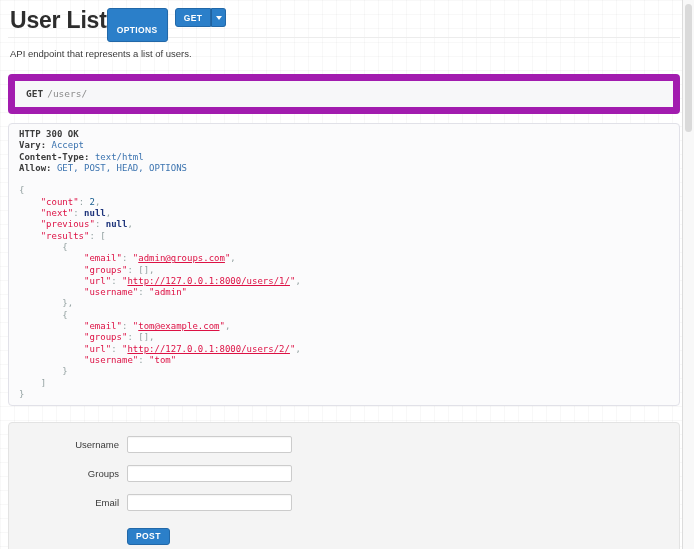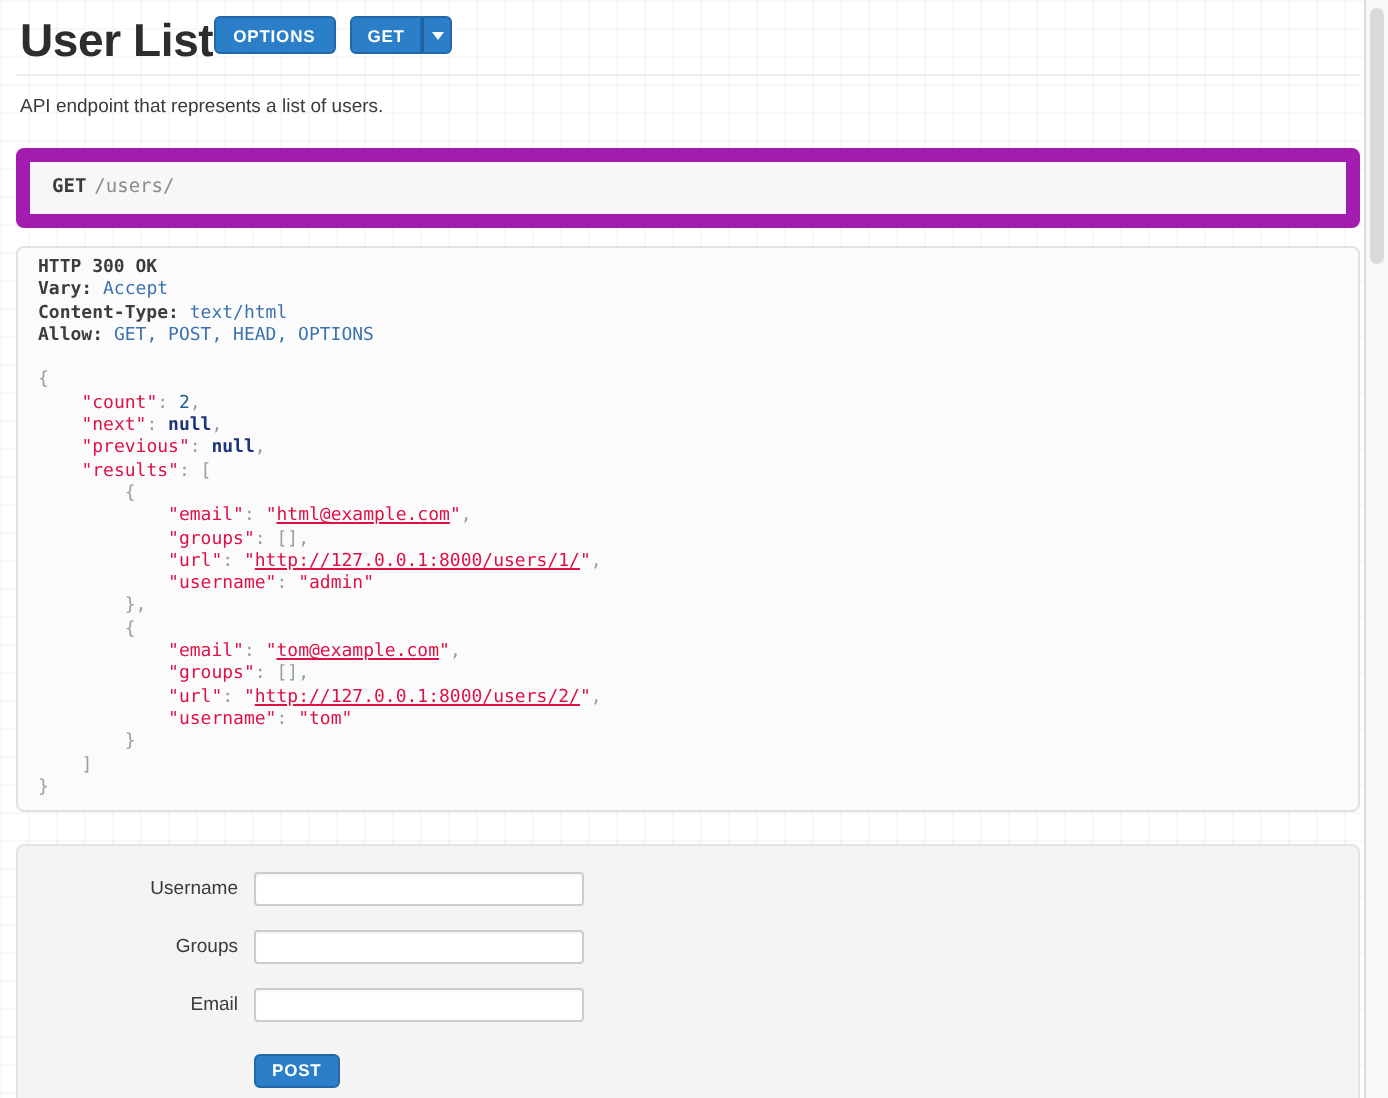--- a/index.html
+++ b/index.html
@@ -19,21 +19,21 @@
 
   
   header { display:flex; justify-content:flex-start; align-items:flex-start;
            padding:7px 2px 0 2px; height:38px; border-bottom:1px solid #ececec; }
   h1 { font-size:23px; line-height:26px; font-weight:bold; color:#2d2d2d; letter-spacing:-0.2px; }
   .toolbar { display:flex; gap:7px; margin-top:1px; }
   .btn {
     background:#2b7fc9; border:1px solid #2268a8; color:#fff;
     font-family:"Liberation Sans", sans-serif;
     font-size:8.5px; font-weight:bold; letter-spacing:0.4px;
-    height:19px; padding:4px 9px; border-radius:3px; cursor:pointer;
+    height:19px; padding:16px 9px; border-radius:3px; cursor:pointer;
   }
   .btn-group { display:flex; }
   .btn-get { border-radius:3px 0 0 3px; padding:0 8px; }
   .btn-caret { border-radius:0 3px 3px 0; border-left:1px solid #1f629f; width:15px; padding:0; }
   .caret { display:inline-block; width:0; height:0; vertical-align:middle;
            border-left:3.5px solid transparent; border-right:3.5px solid transparent;
            border-top:4px solid #ffffff; }
 
   
   .desc { margin:10px 2px 0 2px; font-size:9.5px; line-height:11px; color:#3a3a3a; }
@@ -111,21 +111,21 @@
 <span class="hdr-name">Vary:</span> <span class="hdr-val">Accept</span>
 <span class="hdr-name">Content-Type:</span> <span class="hdr-val">text/html</span>
 <span class="hdr-name">Allow:</span> <span class="hdr-val">GET, POST, HEAD, OPTIONS</span>
 
 <span class="pun">{</span>
 <span class="pln">    </span><span class="str">"count"</span><span class="pun">: </span><span class="num">2</span><span class="pun">,</span>
 <span class="pln">    </span><span class="str">"next"</span><span class="pun">: </span><span class="kwd">null</span><span class="pun">,</span>
 <span class="pln">    </span><span class="str">"previous"</span><span class="pun">: </span><span class="kwd">null</span><span class="pun">,</span>
 <span class="pln">    </span><span class="str">"results"</span><span class="pun">: [</span>
 <span class="pln">        </span><span class="pun">{</span>
-<span class="pln">            </span><span class="str">"email"</span><span class="pun">: </span><span class="str">"</span><a class="lnk" href="#">html@example.com</a><span class="str">"</span><span class="pun">,</span>
+<span class="pln">            </span><span class="str">"email"</span><span class="pun">: </span><span class="str">"</span><a class="lnk" href="#">admin@groups.com</a><span class="str">"</span><span class="pun">,</span>
 <span class="pln">            </span><span class="str">"groups"</span><span class="pun">: [],</span>
 <span class="pln">            </span><span class="str">"url"</span><span class="pun">: </span><span class="str">"</span><a class="lnk" href="#">http://127.0.0.1:8000/users/1/</a><span class="str">"</span><span class="pun">,</span>
 <span class="pln">            </span><span class="str">"username"</span><span class="pun">: </span><span class="str">"admin"</span>
 <span class="pln">        </span><span class="pun">},</span>
 <span class="pln">        </span><span class="pun">{</span>
 <span class="pln">            </span><span class="str">"email"</span><span class="pun">: </span><span class="str">"</span><a class="lnk" href="#">tom@example.com</a><span class="str">"</span><span class="pun">,</span>
 <span class="pln">            </span><span class="str">"groups"</span><span class="pun">: [],</span>
 <span class="pln">            </span><span class="str">"url"</span><span class="pun">: </span><span class="str">"</span><a class="lnk" href="#">http://127.0.0.1:8000/users/2/</a><span class="str">"</span><span class="pun">,</span>
 <span class="pln">            </span><span class="str">"username"</span><span class="pun">: </span><span class="str">"tom"</span>
 <span class="pln">        </span><span class="pun">}</span>

